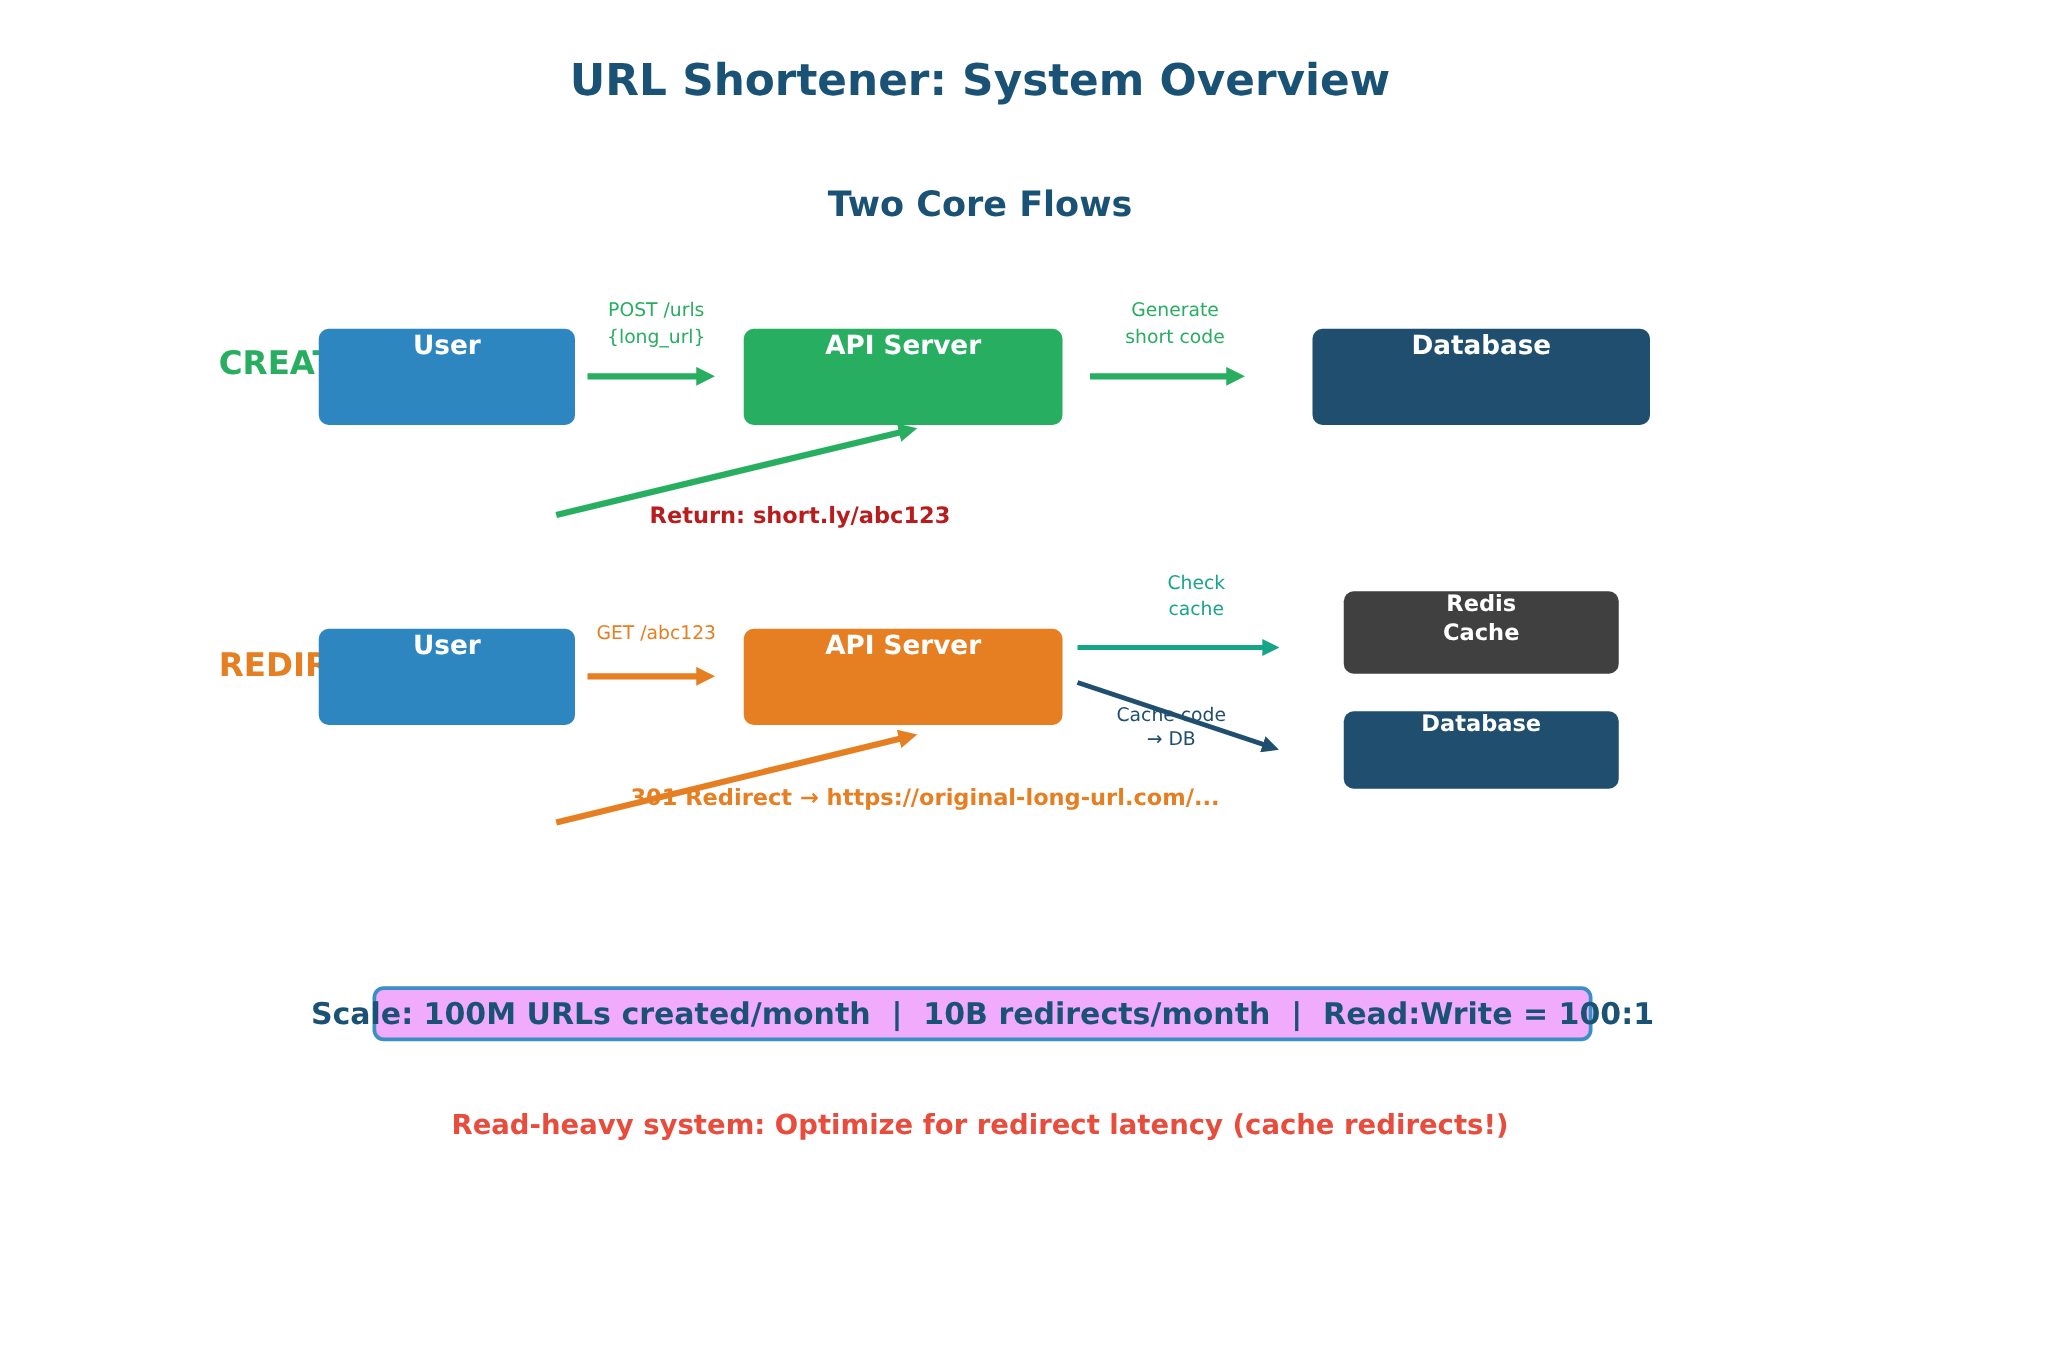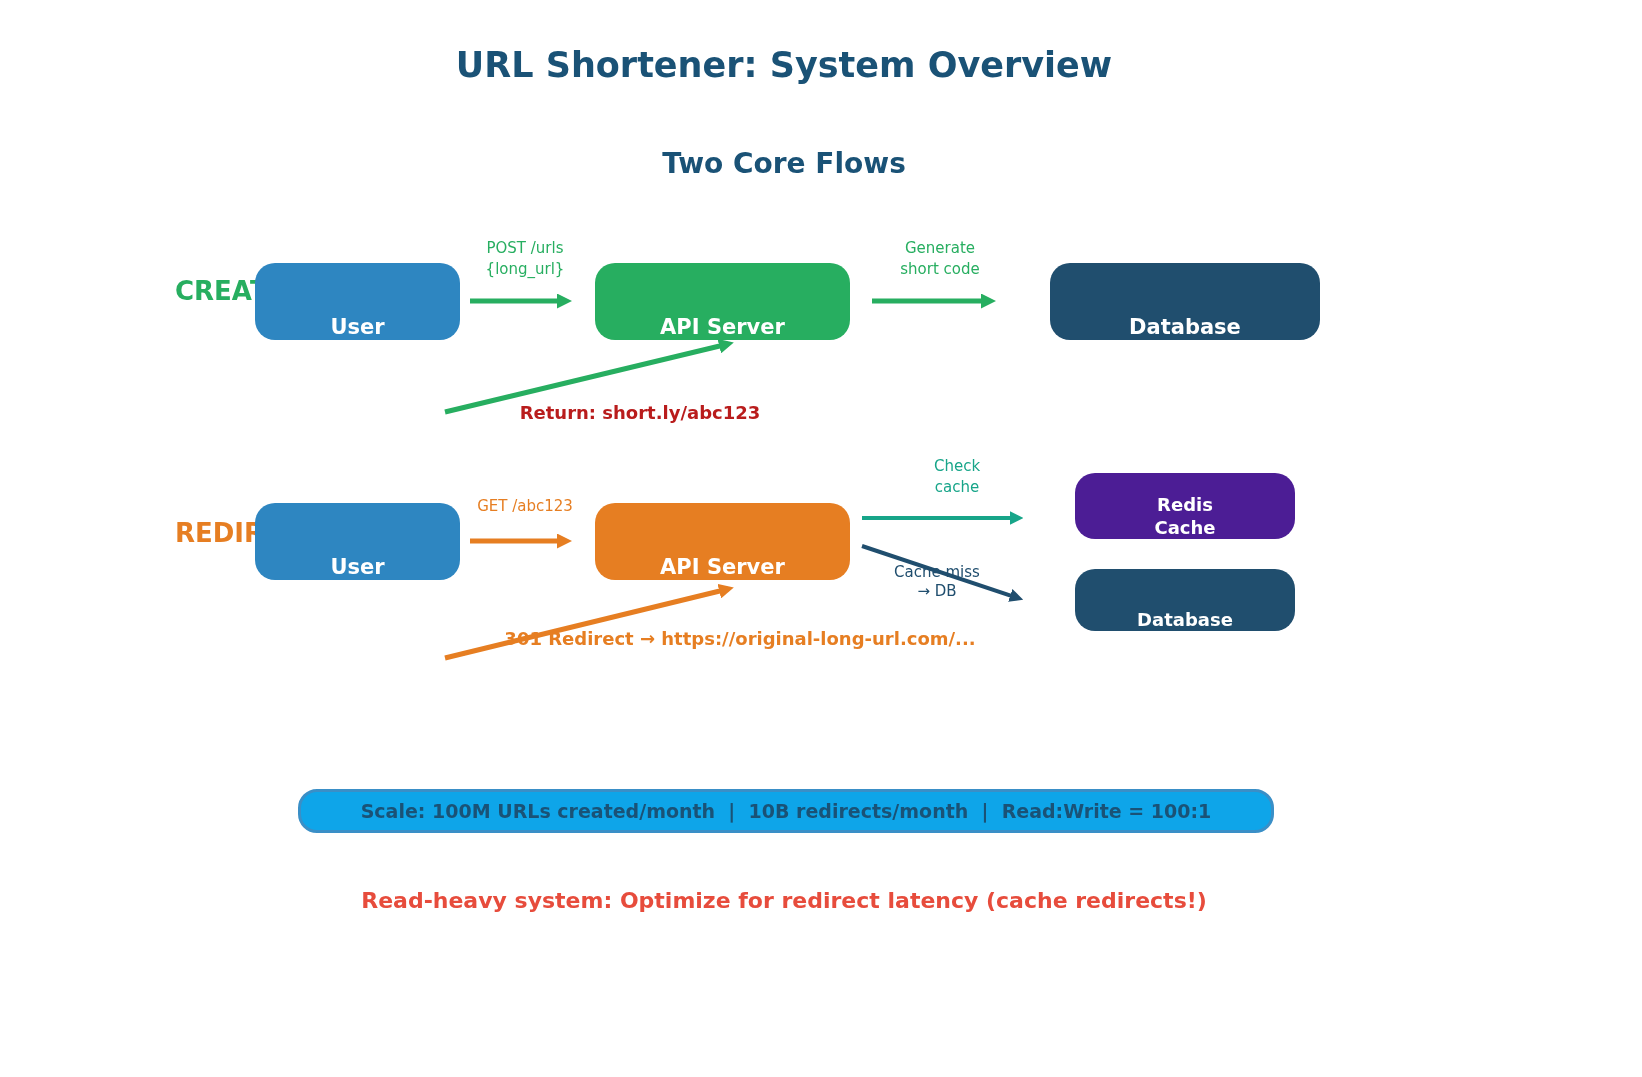--- a/index.html
+++ b/index.html
@@ -7,53 +7,53 @@
     position:relative;
     width:1642px;height:1077px;
     background:#ffffff;
     font-family:"DejaVu Sans", sans-serif;
     overflow:hidden;
   }
   .heading{position:absolute;left:0;width:1568px;text-align:center;color:#1a5276;font-weight:bold;}
   #title{top:45px;font-size:35px;}
   #subtitle{top:147px;font-size:28px;}
   .node{
-    position:absolute;border-radius:20px;display:flex;flex-direction:column;
-    align-items:center;justify-content:flex-end;color:#ffffff;font-weight:bold;z-index:2;
+    position:absolute;border-radius:8px;display:flex;flex-direction:column;
+    align-items:center;justify-content:flex-start;color:#ffffff;font-weight:bold;z-index:2;
     text-align:center;
   }
   .node .line{line-height:1.25;}
   .n-user{left:255px;width:205px;height:77px;background:#2e86c1;font-size:21px;}
   #user-create{top:263px;}
   #user-redirect{top:503px;}
   #api-create{left:595px;top:263px;width:255px;height:77px;background:#27ae60;font-size:21px;}
   #api-redirect{left:595px;top:503px;width:255px;height:77px;background:#e67e22;font-size:21px;}
   #db-create{left:1050px;top:263px;width:270px;height:77px;background:#204e6e;font-size:21px;}
-  #redis-node{left:1075px;top:473px;width:220px;height:66px;background:#4c1d95;font-size:18px;}
+  #redis-node{left:1075px;top:473px;width:220px;height:66px;background:#404040;font-size:18px;}
   #db-redirect{left:1075px;top:569px;width:220px;height:62px;background:#204e6e;font-size:18px;}
   .flow-tag{position:absolute;left:175px;font-size:26px;font-weight:bold;z-index:1;}
   #create-tag{top:276px;color:#27ae60;}
   #redirect-tag{top:518px;color:#e67e22;}
   .small-label{position:absolute;font-size:15px;text-align:center;line-height:21px;z-index:3;margin-top:19px;}
   .green-t{color:#27ae60;}
   .orange-t{color:#e67e22;}
   #post-label{left:445px;top:219px;width:160px;}
   #gen-label{left:860px;top:219px;width:160px;}
   #get-label{left:445px;top:477px;width:160px;}
   #check-label{left:882px;top:437px;width:150px;color:#17a589;}
   #miss-label{left:862px;top:544px;width:150px;line-height:19px;color:#204e6e;}
   .return-label{position:absolute;font-size:18px;font-weight:bold;text-align:center;z-index:3;}
   #return-create{left:480px;top:402px;width:320px;color:#b91c1c;}
   #return-redirect{left:460px;top:628px;width:560px;color:#e67e22;}
   #arrows{position:absolute;left:0;top:0;z-index:1;}
   #scale-banner{
     position:absolute;left:298px;top:789px;width:970px;height:38px;
-    background:#0ea5e9;border:3px solid #3a8fc7;border-radius:19px;
+    background:#f0abfc;border:3px solid #3a8fc7;border-radius:9px;
     display:flex;align-items:center;justify-content:center;
-    color:#1a5276;font-size:19px;font-weight:bold;white-space:pre;z-index:2;
+    color:#1a5276;font-size:24px;font-weight:bold;white-space:pre;z-index:2;
   }
   #note{position:absolute;left:0;top:888px;width:1568px;text-align:center;
     color:#e74c3c;font-size:22px;font-weight:bold;}
 </style>
 </head>
 <body>
 
 <div id="canvas">
 
   <div id="subtitle" class="heading">Two Core Flows</div>
@@ -113,21 +113,21 @@
   </div>
   <div id="check-label" class="small-label">
     <div>Check</div>
     <div>cache</div>
   </div>
   <div id="redis-node" class="node">
     <span class="line">Redis</span>
     <span class="line">Cache</span>
   </div>
   <div id="miss-label" class="small-label">
-    <div>Cache miss</div>
+    <div>Cache code</div>
     <div>→ DB</div>
   </div>
   <div id="db-redirect" class="node">
     <span class="line">Database</span>
   </div>
   <div id="return-redirect" class="return-label">301 Redirect → https://original-long-url.com/...</div>
 
   <div id="scale-banner">Scale: 100M URLs created/month  |  10B redirects/month  |  Read:Write = 100:1</div>
   <div id="note">Read-heavy system: Optimize for redirect latency (cache redirects!)</div>
 

